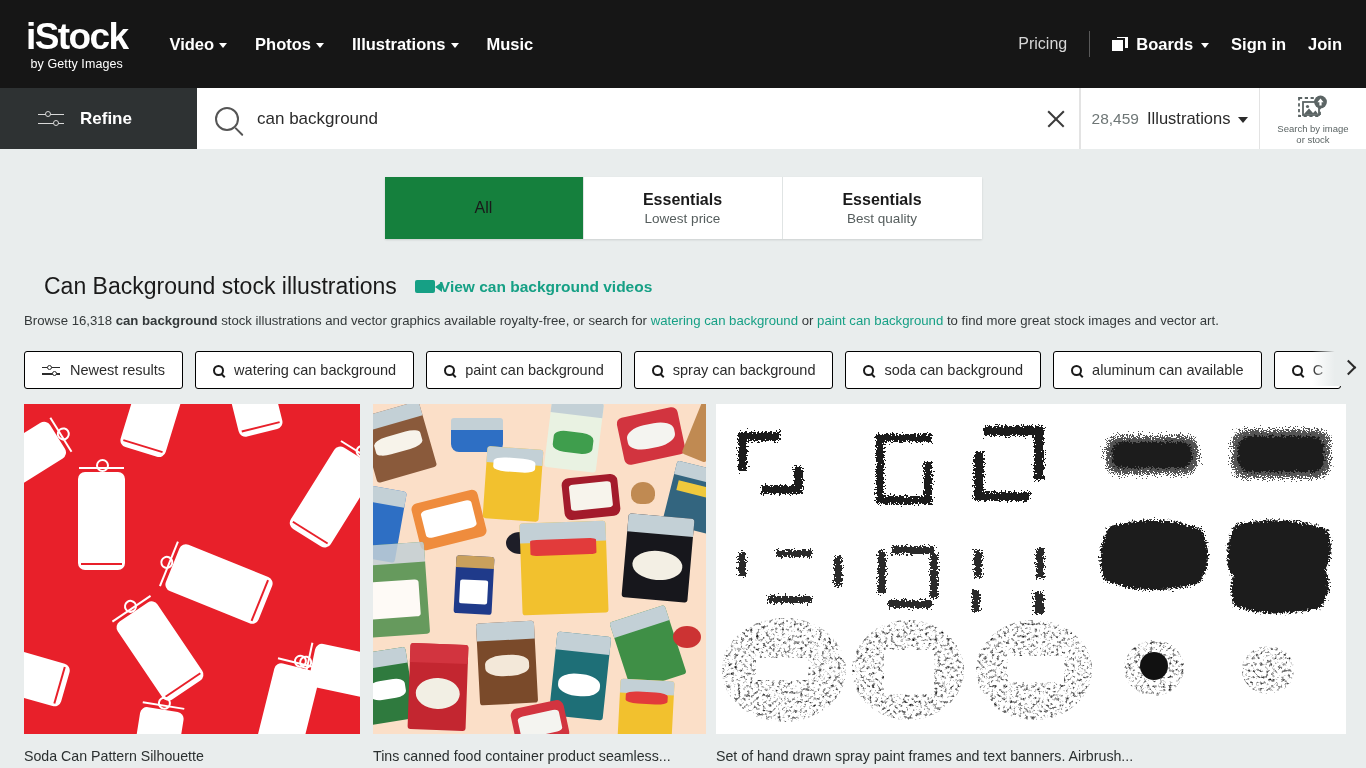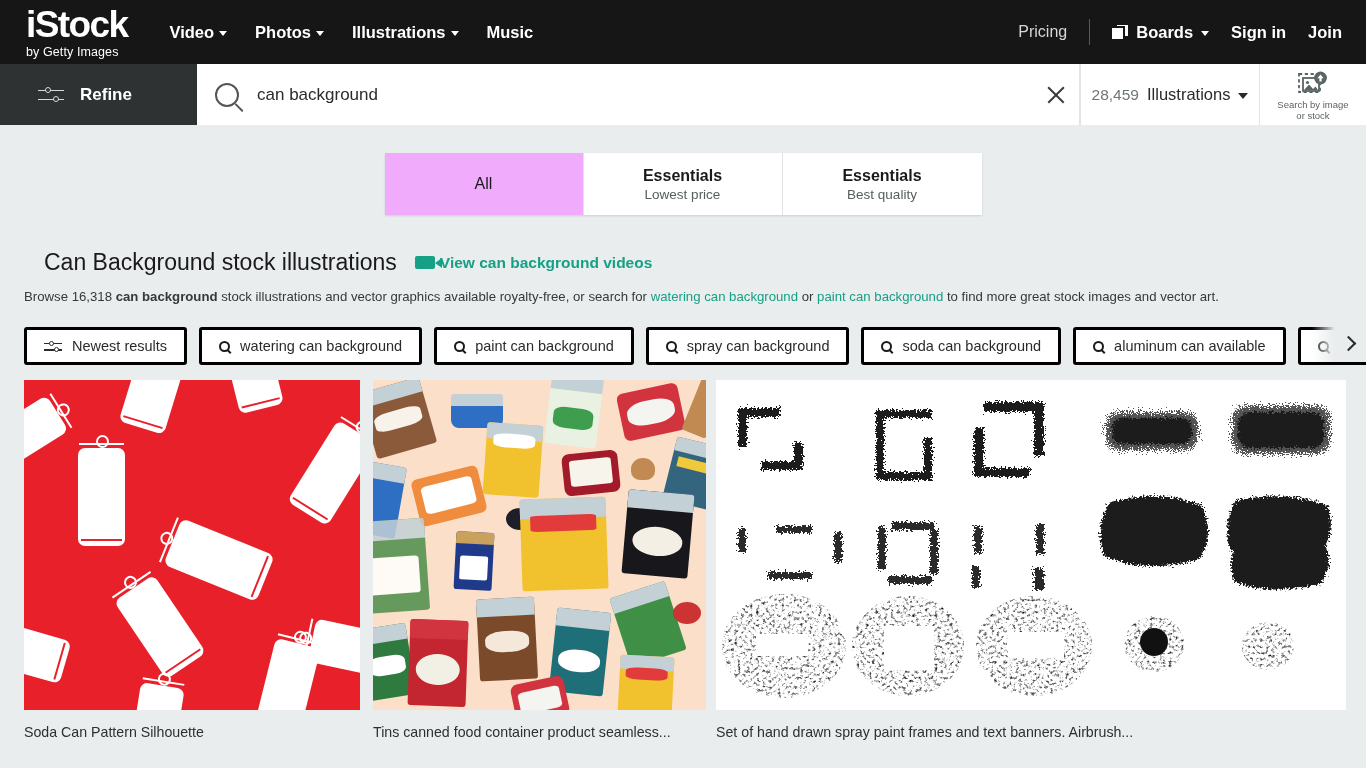--- a/index.html
+++ b/index.html
@@ -5,26 +5,27 @@
   * { box-sizing: border-box; margin: 0; padding: 0; }
   html, body {
     width: 1366px; height: 768px;
     overflow: hidden;
     font-family: "Liberation Sans", sans-serif;
     background: #e9eded;
   }
 
   
   .topnav {
-    height: 64px;
+    height: 88px;
     background: #161616;
     display: flex;
     align-items: center;
     padding: 0 24px 0 26px;
     position: relative;
+    text-align: center;
   }
   .logo { display: flex; flex-direction: column; line-height: 1; margin-right: 42px; }
   .logo-main {
     color: #fff; font-size: 37px; font-weight: bold; letter-spacing: -1.6px;
     font-family: "Liberation Sans", sans-serif;
   }
   .logo-sub { color: #fff; font-size: 12.5px; margin-top: 3px; letter-spacing: 0.1px; }
 
   .nav-links { display: flex; align-items: center; gap: 28px; }
   .nav-link {
@@ -127,21 +128,21 @@
   .tabs {
     display: flex; justify-content: center; padding-top: 28px;
   }
   .tabs-inner { display: flex; box-shadow: 0 1px 2px rgba(0,0,0,.12); }
   .tab {
     width: 199px; height: 62px; display: flex; flex-direction: column;
     align-items: center; justify-content: center; background: #fff; cursor: pointer;
     border-right: 1px solid #e0e4e4;
   }
   .tab:last-child { border-right: none; }
-  .tab.active { background: #f0abfc; }
+  .tab.active { background: #15803d; }
   .tab-title { font-size: 16px; font-weight: bold; color: #1a1a1a; }
   .tab.active .tab-title { font-weight: normal; font-size: 16px; }
   .tab-sub { font-size: 13.5px; color: #555d5d; margin-top: 2px; }
 
   .heading-row {
     display: flex; align-items: center; gap: 18px; padding: 34px 0 0 24px; margin-left: 20px;
   }
   .page-title { font-size: 23px; color: #1a1a1a; font-weight: normal; }
   .video-link {
     display: flex; align-items: center; gap: 5px; color: #16a085;
@@ -162,21 +163,21 @@
   }
   .browse-line b { font-weight: bold; }
   .browse-line a { color: #16a085; text-decoration: none; cursor: pointer; }
 
   
   .chips-row {
     display: flex; align-items: center; gap: 12px; padding: 18px 0 0 24px;
     position: relative; height: 62px;
   }
   .chip {
-    height: 38px; background: #fff; border: 3px solid #000000; border-radius: 3px;
+    height: 38px; background: #fff; border: 1px solid #000000; border-radius: 3px;
     display: flex; align-items: center; gap: 10px; padding: 0 17px;
     font-size: 14.5px; color: #2b2b2b; cursor: pointer; white-space: nowrap; flex: none;
   }
   .chip-mag {
     width: 11px; height: 11px; border: 2px solid #1a1a1a; border-radius: 50%;
     position: relative; flex: none;
   }
   .chip-mag::after {
     content: ""; position: absolute; width: 2px; height: 5px; background: #1a1a1a;
     right: -2px; bottom: -4px; transform: rotate(-45deg);

